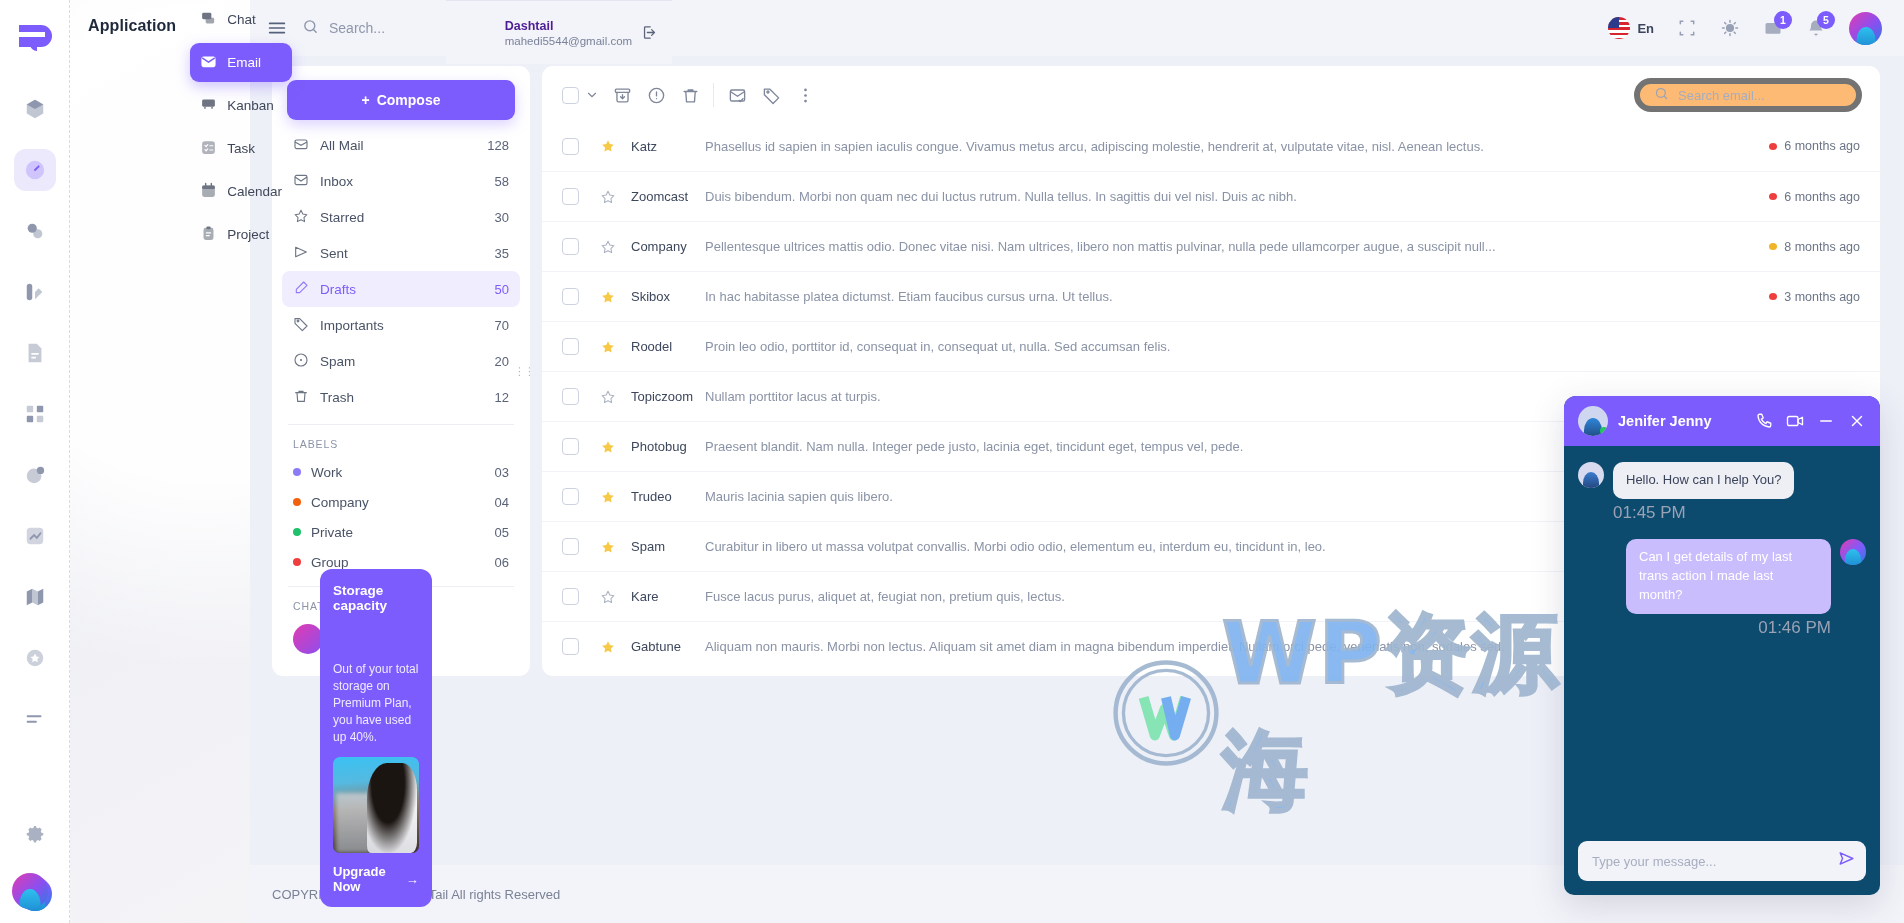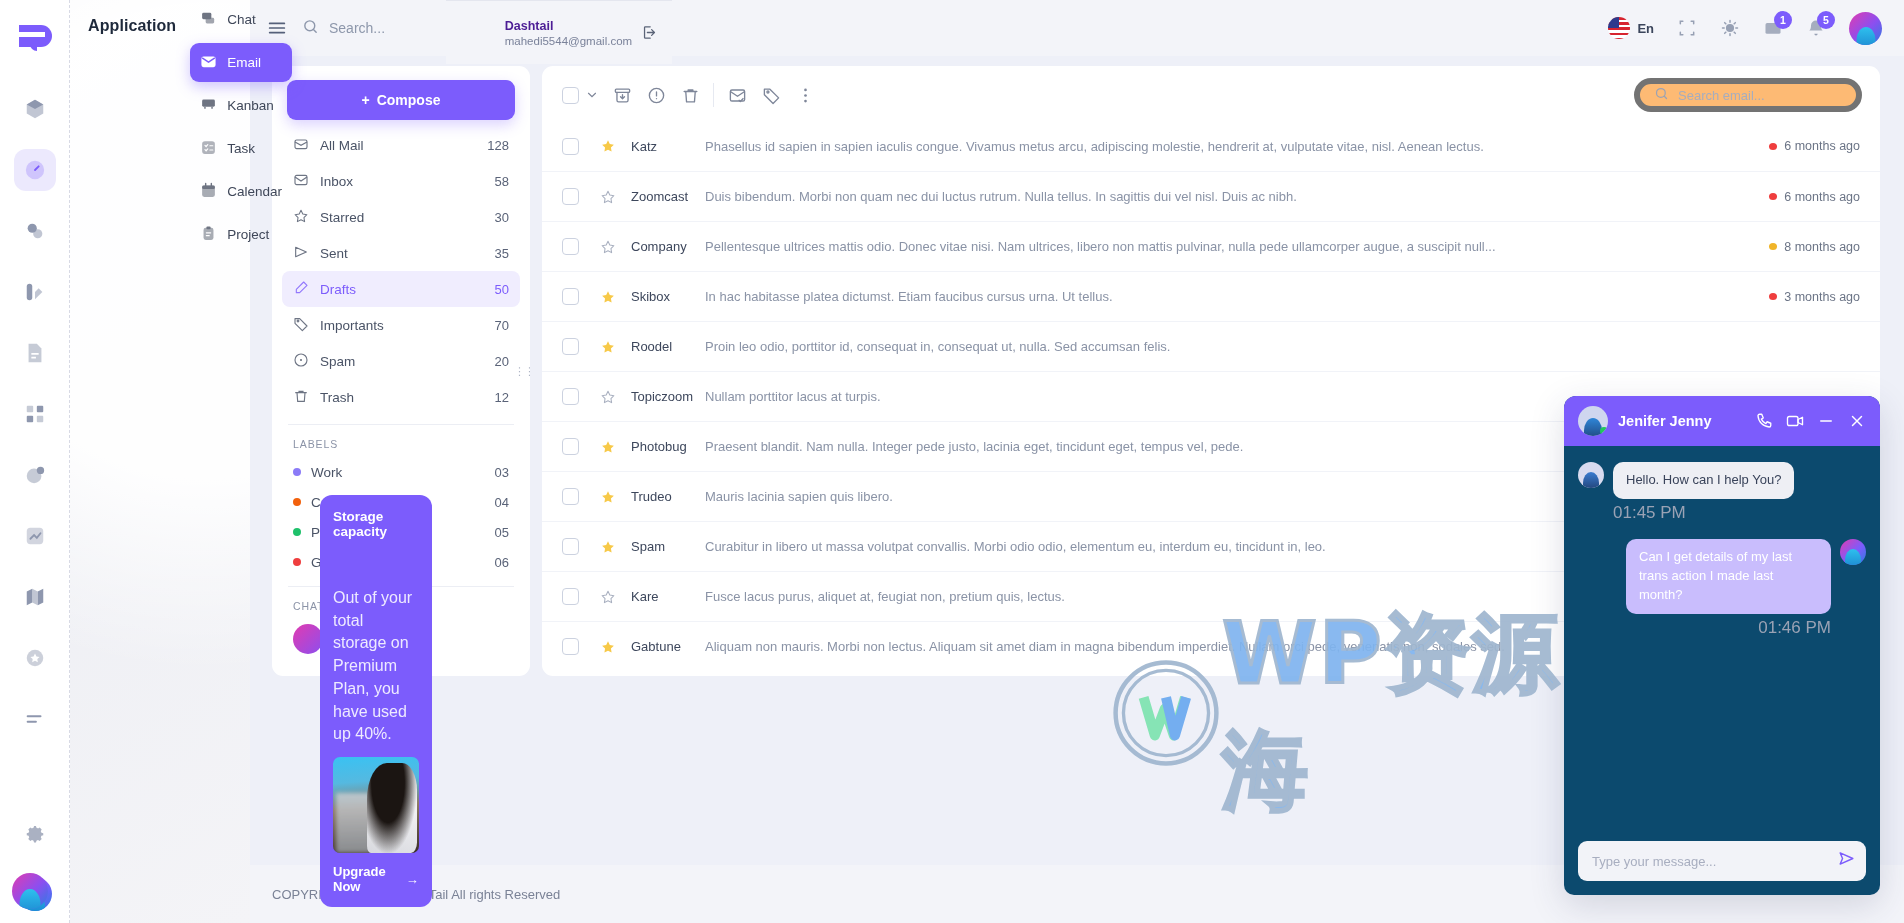--- a/index.html
+++ b/index.html
@@ -58,21 +58,21 @@
   }
   .subnav-item.active { background:#7c5cfc; color:#fff; box-shadow:0 5px 14px rgba(124,92,252,.35); }
   .subnav-item svg { width:17px; height:17px; opacity:.75; }
   .subnav-item.active svg { opacity:1; }
 
   .storage-card {
     margin:auto 14px 16px; background:#7c5cfc; border-radius:12px;
     padding:14px 13px 13px; color:#fff;
   }
   .storage-title { font-size:13.5px; font-weight:700; margin-bottom:3px; }
-  .storage-desc { font-size:16px; line-height:1.42; color:#eeeaff;margin-top:48px; }
+  .storage-desc { font-size:12px; line-height:1.42; color:#eeeaff;margin-top:48px; }
   .storage-img {
     margin:11px 0 11px; height:96px; border-radius:7px; overflow:hidden; position:relative;
     background:linear-gradient(175deg,#39c2f3 0%,#55b9e0 26%,#8d7a66 52%,#3a2e28 100%);
   }
   .storage-img:before{
     content:""; position:absolute; left:4%; top:38%; width:40%; height:62%;
     background:linear-gradient(180deg,#cfd3d8,#9aa0a6); filter:blur(2px); opacity:.8;
   }
   .storage-img:after{
     content:""; position:absolute; right:2%; top:6%; width:58%; height:94%;

